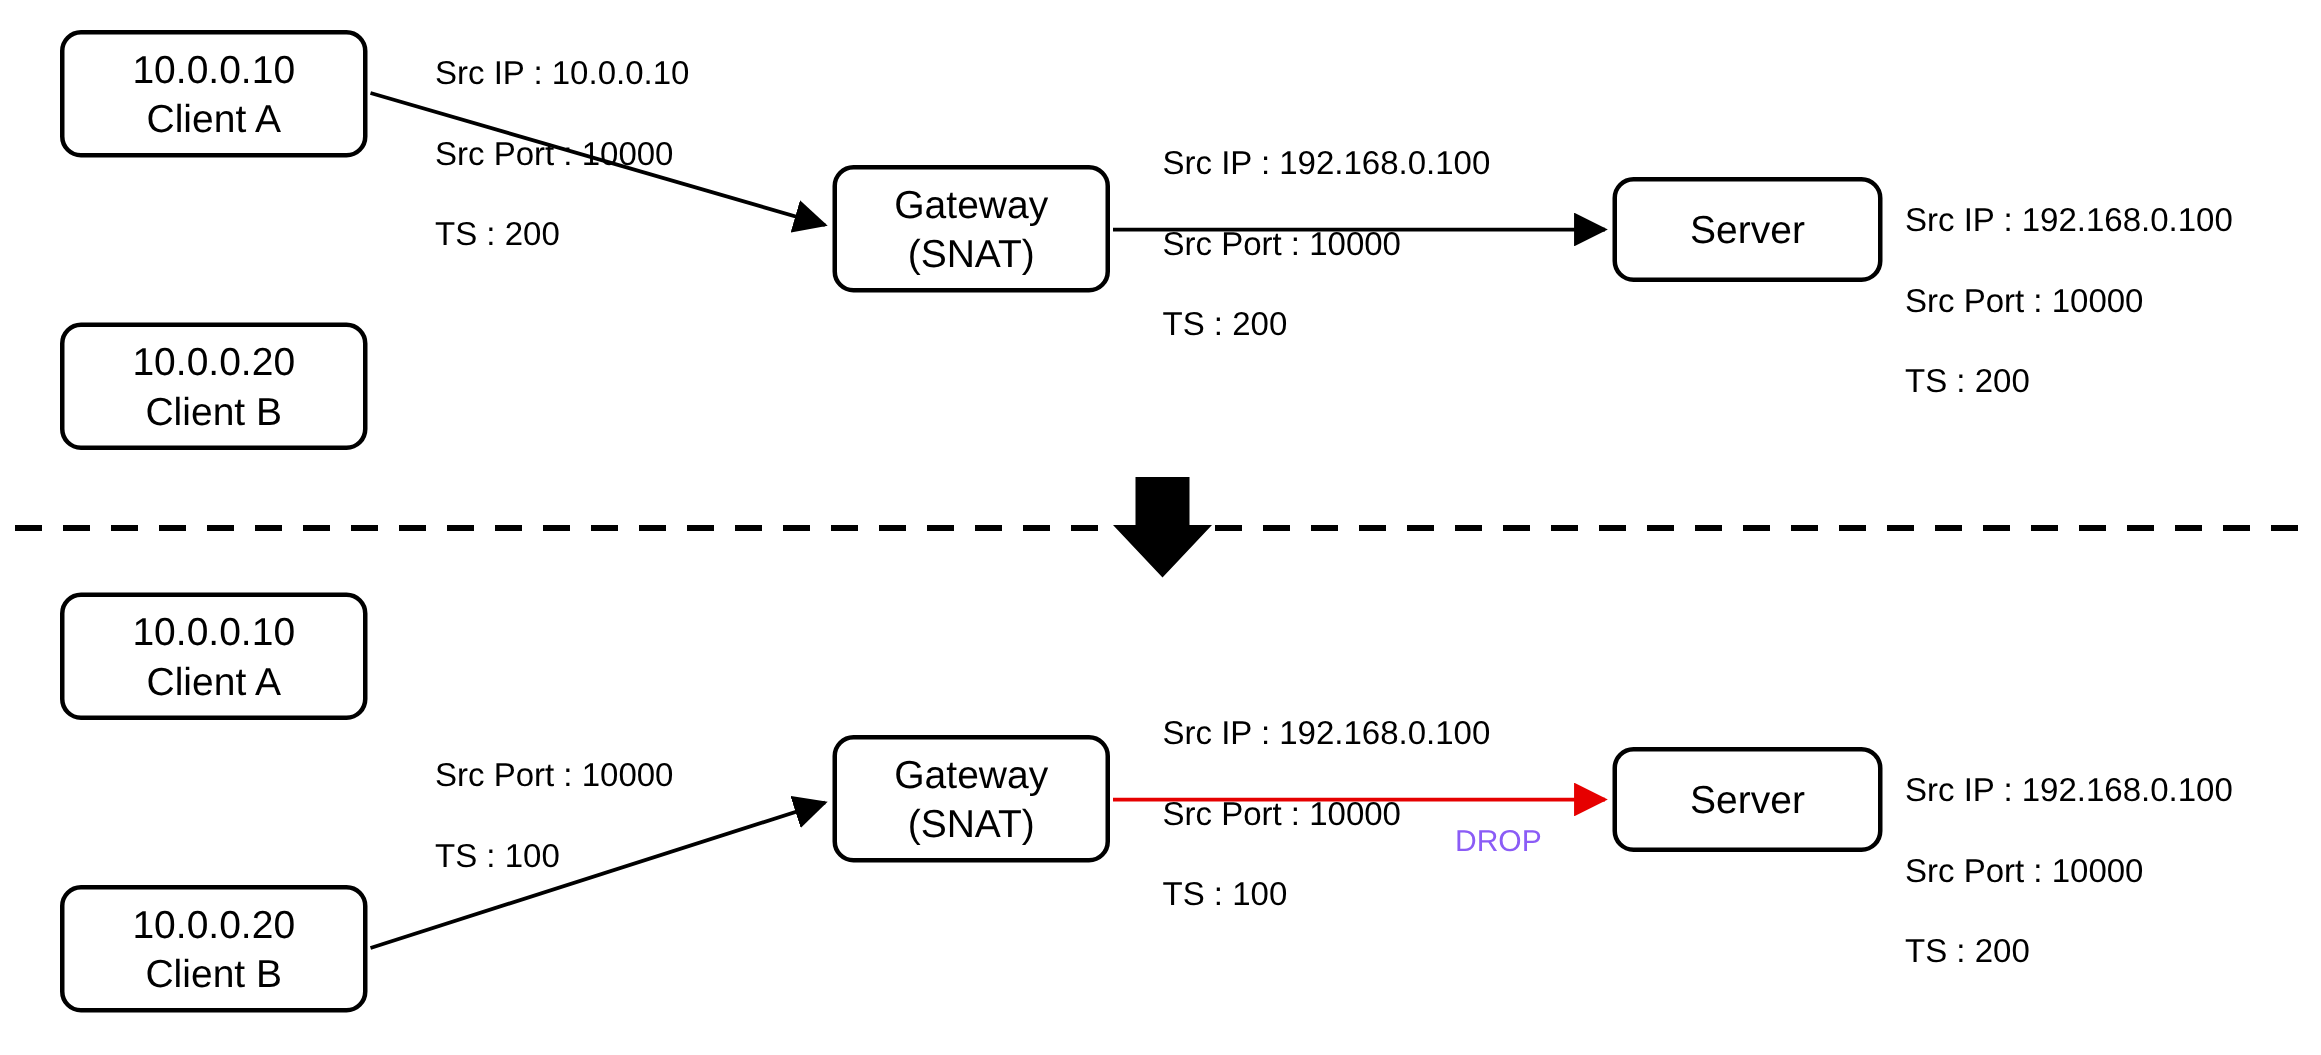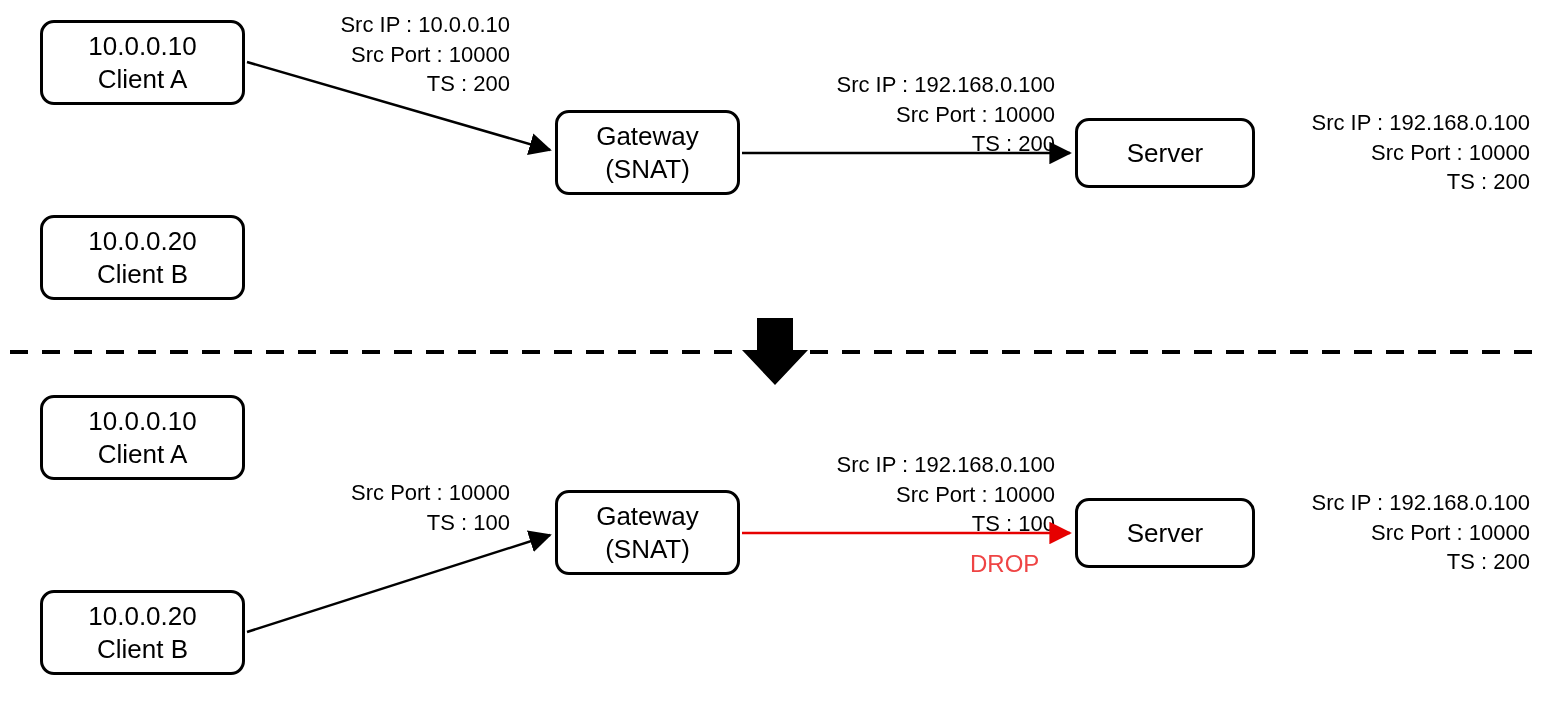--- a/index.html
+++ b/index.html
@@ -31,25 +31,25 @@
     box-sizing: border-box;
     padding: 4px 8px;
   }
   .packet {
     position: absolute;
     font-size: 22px;
     line-height: 1.35;
     text-align: center;
     white-space: nowrap;
   }
-  .packet div { text-align: right; }
+  .packet div { text-align: left; margin-top: 24px; }
   .drop-label {
     position: absolute;
-    color: #ef4444;
-    font-size: 24px;
+    color: #8b5cf6;
+    font-size: 20px;
   }
   svg.overlay {
     position: absolute;
     left: 0; top: 0;
     width: 1547px;
     height: 703px;
     pointer-events: none;
   }
 </style>
 </head>

